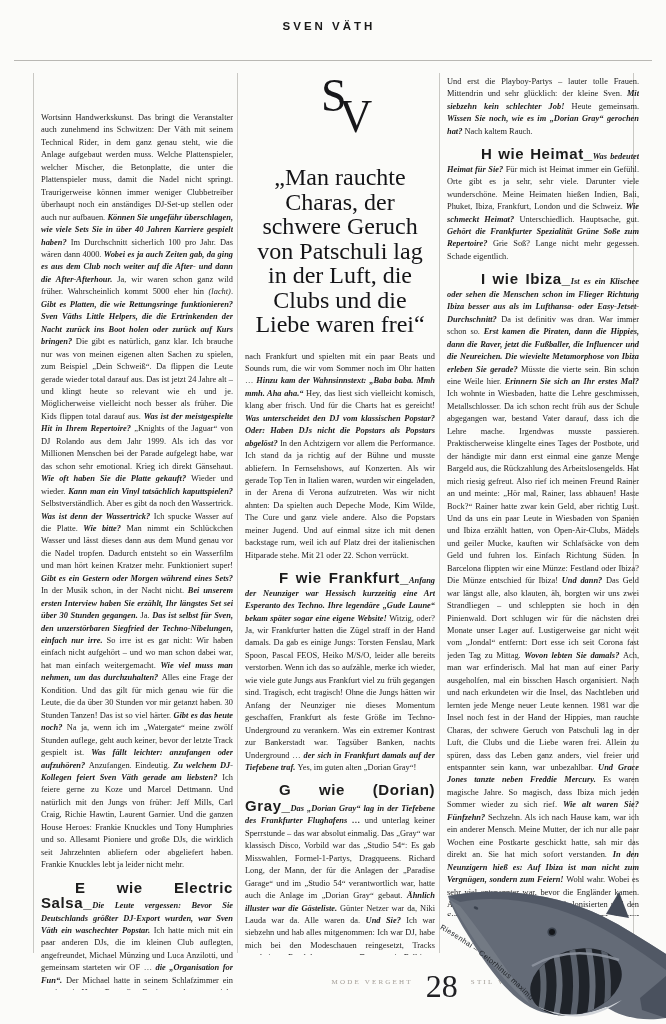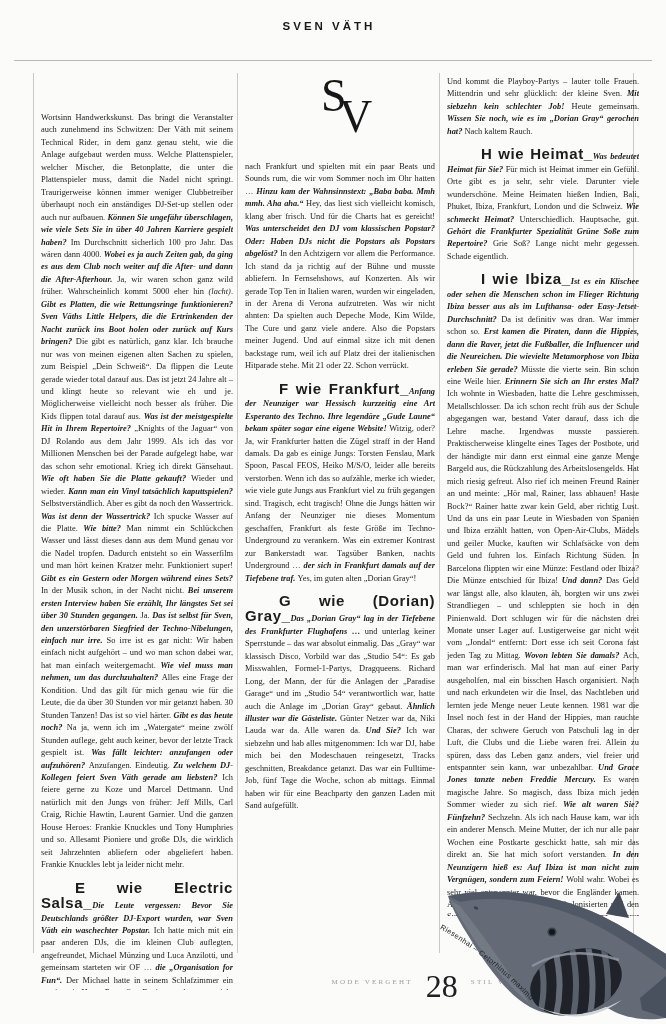--- a/index.html
+++ b/index.html
@@ -80,29 +80,30 @@
 <div class="col col-1">
     <p class="para"><span class="seg-n">Wortsinn Handwerkskunst. Das bringt die Veranstalter auch zunehmend ins Schwitzen: Der Väth mit seinem Technical Rider, in dem ganz genau steht, wie die Anlage aufgebaut werden muss. Welche Plattenspieler, welcher Mischer, die Betonplatte, die unter die Plattenspieler muss, damit die Nadel nicht springt. Traurigerweise können immer weniger Clubbetreiber überhaupt noch ein anständiges DJ-Set-up stellen oder auch nur aufbauen. </span><span class="seg-q">Können Sie ungefähr überschlagen, wie viele Sets Sie in über 40 Jahren Karriere gespielt haben? </span><span class="seg-n">Im Durchschnitt sicherlich 100 pro Jahr. Das wären dann 4000. </span><span class="seg-q">Wobei es ja auch Zeiten gab, da ging es aus dem Club noch weiter auf die After- und dann die After-Afterhour. </span><span class="seg-n">Ja, wir waren schon ganz wild früher. Wahrscheinlich kommt 5000 eher hin </span><span class="seg-i">(lacht)</span><span class="seg-n">. </span><span class="seg-q">Gibt es Platten, die wie Rettungsringe funktionieren? Sven Väths Little Helpers, die die Ertrinkenden der Nacht zurück ins Boot holen oder zurück auf Kurs bringen? </span><span class="seg-n">Die gibt es natürlich, ganz klar. Ich brauche nur was von meinen eigenen alten Sachen zu spielen, zum Beispiel „Dein Schweiß“. Da flippen die Leute gerade wieder total darauf aus. Das ist jetzt 24 Jahre alt – und klingt heute so relevant wie eh und je. Möglicherweise vielleicht noch besser als früher. Die Kids flippen total darauf aus. </span><span class="seg-q">Was ist der meistgespielte Hit in Ihrem Repertoire? </span><span class="seg-n">„Knights of the Jaguar“ von DJ Rolando aus dem Jahr 1999. Als ich das vor Millionen Menschen bei der Parade aufgelegt habe, war das schon sehr emotional. Krieg ich direkt Gänsehaut. </span><span class="seg-q">Wie oft haben Sie die Platte gekauft? </span><span class="seg-n">Wieder und wieder. </span><span class="seg-q">Kann man ein Vinyl tatsächlich kaputtspielen? </span><span class="seg-n">Selbstverständlich. Aber es gibt da noch den Wassertrick. </span><span class="seg-q">Was ist denn der Wassertrick? </span><span class="seg-n">Ich spucke Wasser auf die Platte. </span><span class="seg-q">Wie bitte? </span><span class="seg-n">Man nimmt ein Schlückchen Wasser und lässt dieses dann aus dem Mund genau vor die Nadel tropfen. Dadurch entsteht so ein Wasserfilm und man hört keinen Kratzer mehr. Funktioniert super! </span><span class="seg-q">Gibt es ein Gestern oder Morgen während eines Sets? </span><span class="seg-n">In der Musik schon, in der Nacht nicht. </span><span class="seg-q">Bei unserem ersten Interview haben Sie erzählt, Ihr längstes Set sei über 30 Stunden gegangen. </span><span class="seg-n">Ja. </span><span class="seg-q">Das ist selbst für Sven, den unzerstörbaren Siegfried der Techno-Nibelungen, einfach nur irre. </span><span class="seg-n">So irre ist es gar nicht: Wir haben einfach nicht aufgehört – und wo man schon dabei war, hat man einfach weitergemacht. </span><span class="seg-q">Wie viel muss man nehmen, um das durchzuhalten? </span><span class="seg-n">Alles eine Frage der Kondition. Und das gilt für mich genau wie für die Leute, die da über 30 Stunden vor mir getanzt haben. 30 Stunden Tanzen! Das ist so viel härter. </span><span class="seg-q">Gibt es das heute noch? </span><span class="seg-n">Na ja, wenn ich im „Watergate“ meine zwölf Stunden auflege, geht auch keiner, bevor der letzte Track gespielt ist. </span><span class="seg-q">Was fällt leichter: anzufangen oder aufzuhören? </span><span class="seg-n">Anzufangen. Eindeutig. </span><span class="seg-q">Zu welchem DJ-Kollegen feiert Sven Väth gerade am liebsten? </span><span class="seg-n">Ich feiere gerne zu Koze und Marcel Dettmann. Und natürlich mit den Jungs von früher: Jeff Mills, Carl Craig, Richie Hawtin, Laurent Garnier. Und die ganzen House Heroes: Frankie Knuckles und Tony Humphries und so. Allesamt Pioniere und große DJs, die wirklich seit Jahrzehnten abliefern oder abgeliefert haben. Frankie Knuckles lebt ja leider nicht mehr.</span></p>
     <p class="para indent"><span class="seg-h">E wie Electric Salsa_</span><span class="seg-q">Die Leute vergessen: Bevor Sie Deutschlands größter DJ-Export wurden, war Sven Väth ein waschechter Popstar. </span><span class="seg-n">Ich hatte mich mit ein paar anderen DJs, die im kleinen Club auflegten, angefreundet, Michael Münzing und Luca Anzilotti, und gemeinsam starteten wir OF … </span><span class="seg-q">die „Organisation for Fun“. </span><span class="seg-n">Der Michael hatte in seinem Schlafzimmer ein wenig mit Home-Recording-Equipment herumgespielt, das muss so 1982/83 gewesen sein, und nach einem gemeinsamen Urlaub auf Ibiza war klar: Nächsten Sommer läuft hier unsere Nummer. Das war die große Zeit von Alfredo, Pippi und Cesar, man ging ins „KU“, ins „Pacha“ und „Amnesia“, dort wurde der angesagte Sound gespielt, „Vamos a la Playa“ und so, also eher Italo Disco. Damals war die Insel nämlich noch nicht in englischer Hand. Und so kamen wir zurück</span></p>
   </div>
 
 <div class="col col-2">
   <div class="monogram">
     <span class="mg-s">S</span>
     <span class="mg-v">V</span>
   </div>
+  <div class="pull-quote">„Man rauchte Charas, der schwere Geruch von Patschuli lag in der Luft, die Clubs und die Liebe waren frei“</div>
   <div>
       <p class="para"><span class="seg-n">nach Frankfurt und spielten mit ein paar Beats und Sounds rum, die wir vom Sommer noch im Ohr hatten … </span><span class="seg-q">Hinzu kam der Wahnsinnstext: „Baba baba. Mmh mmh. Aha aha.“ </span><span class="seg-n">Hey, das liest sich vielleicht komisch, klang aber frisch. Und für die Charts hat es gereicht! </span><span class="seg-q">Was unterscheidet den DJ vom klassischen Popstar? Oder: Haben DJs nicht die Popstars als Popstars abgelöst? </span><span class="seg-n">In den Achtzigern vor allem die Performance. Ich stand da ja richtig auf der Bühne und musste abliefern. In Fernsehshows, auf Konzerten. Als wir gerade Top Ten in Italien waren, wurden wir eingeladen, in der Arena di Verona aufzutreten. Was wir nicht ahnten: Da spielten auch Depeche Mode, Kim Wilde, The Cure und ganz viele andere. Also die Popstars meiner Jugend. Und auf einmal sitze ich mit denen backstage rum, weil ich auf Platz drei der italienischen Hitparade stehe. Mit 21 oder 22. Schon verrückt.</span></p>
       <p class="para indent"><span class="seg-h">F wie Frankfurt_</span><span class="seg-q">Anfang der Neunziger war Hessisch kurzzeitig eine Art Esperanto des Techno. Ihre legendäre „Gude Laune“ bekam später sogar eine eigene Website! </span><span class="seg-n">Witzig, oder? Ja, wir Frankfurter hatten die Zügel straff in der Hand damals. Da gab es einige Jungs: Torsten Fenslau, Mark Spoon, Pascal FEOS, Heiko M/S/O, leider alle bereits verstorben. Wenn ich das so aufzähle, merke ich wieder, wie viele gute Jungs aus Frankfurt viel zu früh gegangen sind. Tragisch, echt tragisch! Ohne die Jungs hätten wir Anfang der Neunziger nie dieses Momentum geschaffen, Frankfurt als feste Größe im Techno-Underground zu verankern. Was ein extremer Kontrast zur Bankerstadt war. Tagsüber Banken, nachts Underground … </span><span class="seg-q">der sich in Frankfurt damals auf der Tiefebene traf. </span><span class="seg-n">Yes, im guten alten „Dorian Gray“!</span></p>
       <p class="para indent"><span class="seg-h">G wie (Dorian) Gray_</span><span class="seg-q">Das „Dorian Gray“ lag in der Tiefebene des Frankfurter Flughafens … </span><span class="seg-n">und unterlag keiner Sperrstunde – das war absolut einmalig. Das „Gray“ war klassisch Disco, Vorbild war das „Studio 54“: Es gab Misswahlen, Formel-1-Partys, Dragqueens. Richard Long, der Mann, der für die Anlagen der „Paradise Garage“ und im „Studio 54“ verantwortlich war, hatte auch die Anlage im „Dorian Gray“ gebaut. </span><span class="seg-q">Ähnlich illuster war die Gästeliste. </span><span class="seg-n">Günter Netzer war da, Niki Lauda war da. Alle waren da. </span><span class="seg-q">Und Sie? </span><span class="seg-n">Ich war siebzehn und hab alles mitgenommen: Ich war DJ, habe mich bei den Modeschauen reingesetzt, Tracks geschnitten, Breakdance getanzt. Das war ein Fulltime-Job, fünf Tage die Woche, schon ab mittags. Einmal haben wir für eine Beachparty den ganzen Laden mit Sand aufgefüllt. </span></p>
     </div>
 </div>
 
 <div class="col col-3">
-    <p class="para"><span class="seg-n">Und kommt die Playboy-Partys – lauter tolle Frauen. Mittendrin und sehr glücklich: der kleine Sven. </span><span class="seg-q">Mit siebzehn kein schlechter Job! </span><span class="seg-n">Heute gemeinsam. </span><span class="seg-q">Wissen Sie noch, wie es im „Dorian Gray“ gerochen hat? </span><span class="seg-n">Nach kaltem Rauch.</span></p>
+    <p class="para"><span class="seg-n">Und erst die Playboy-Partys – lauter tolle Frauen. Mittendrin und sehr glücklich: der kleine Sven. </span><span class="seg-q">Mit siebzehn kein schlechter Job! </span><span class="seg-n">Heute gemeinsam. </span><span class="seg-q">Wissen Sie noch, wie es im „Dorian Gray“ gerochen hat? </span><span class="seg-n">Nach kaltem Rauch.</span></p>
     <p class="para indent"><span class="seg-h">H wie Heimat_</span><span class="seg-q">Was bedeutet Heimat für Sie? </span><span class="seg-n">Für mich ist Heimat immer ein Gefühl. Orte gibt es ja sehr, sehr viele. Darunter viele wunderschöne. Meine Heimaten hießen Indien, Bali, Phuket, Ibiza, Frankfurt, London und die Schweiz. </span><span class="seg-q">Wie schmeckt Heimat? </span><span class="seg-n">Unterschiedlich. Hauptsache, gut. </span><span class="seg-q">Gehört die Frankfurter Spezialität Grüne Soße zum Repertoire? </span><span class="seg-n">Grie Soß? Lange nicht mehr gegessen. Schade eigentlich.</span></p>
     <p class="para indent"><span class="seg-h">I wie Ibiza_</span><span class="seg-q">Ist es ein Klischee oder sehen die Menschen schon im Flieger Richtung Ibiza besser aus als im Lufthansa- oder Easy-Jetset-Durchschnitt? </span><span class="seg-n">Da ist definitiv was dran. War immer schon so. </span><span class="seg-q">Erst kamen die Piraten, dann die Hippies, dann die Raver, jetzt die Fußballer, die Influencer und die Neureichen. Die wievielte Metamorphose von Ibiza erleben Sie gerade? </span><span class="seg-n">Müsste die vierte sein. Bin schon eine Weile hier. </span><span class="seg-q">Erinnern Sie sich an Ihr erstes Mal? </span><span class="seg-n">Ich wohnte in Wiesbaden, hatte die Lehre geschmissen, Metallschlosser. Da ich schon recht früh aus der Schule abgegangen war, bestand Vater darauf, dass ich die Lehre mache. Irgendwas musste passieren. Praktischerweise klingelte eines Tages der Postbote, und der händigte mir dann erst einmal eine ganze Menge Bargeld aus, die Rückzahlung des Arbeitslosengelds. Hat mich riesig gefreut. Also rief ich meinen Freund Rainer an und meinte: „Hör mal, Rainer, lass abhauen! Haste Bock?“ Rainer hatte zwar kein Geld, aber richtig Lust. Und da uns ein paar Leute in Wiesbaden von Spanien und Ibiza erzählt hatten, von Open-Air-Clubs, Mädels und geiler Mucke, kauften wir Schlafsäcke von dem Geld und fuhren los. Einfach Richtung Süden. In Barcelona flippten wir eine Münze: Festland oder Ibiza? Die Münze entschied für Ibiza! </span><span class="seg-q">Und dann? </span><span class="seg-n">Das Geld war längst alle, also klauten, äh, borgten wir uns zwei Strandliegen – und schleppten sie hoch in den Pinienwald. Dort schlugen wir für die nächsten drei Monate unser Lager auf. Lustigerweise gar nicht weit vom „Jondal“ entfernt: Dort esse ich seit Corona fast jeden Tag zu Mittag. </span><span class="seg-q">Wovon lebten Sie damals? </span><span class="seg-n">Ach, man war erfinderisch. Mal hat man auf einer Party ausgeholfen, mal ein bisschen Hasch organisiert. Nach und nach erkundeten wir die Insel, das Nachtleben und lernten jede Menge neuer Leute kennen. 1981 war die Insel noch fest in der Hand der Hippies, man rauchte Charas, der schwere Geruch von Patschuli lag in der Luft, die Clubs und die Liebe waren frei. Allein zu spüren, dass das Leben ganz anders, viel freier und entspannter sein kann, war unbezahlbar. </span><span class="seg-q">Und Grace Jones tanzte neben Freddie Mercury. </span><span class="seg-n">Es waren magische Jahre. So magisch, dass Ibiza mich jeden Sommer wieder zu sich rief. </span><span class="seg-q">Wie alt waren Sie? Fünfzehn? </span><span class="seg-n">Sechzehn. Als ich nach Hause kam, war ich ein anderer Mensch. Meine Mutter, der ich nur alle paar Wochen eine Postkarte geschickt hatte, sah mir das direkt an. Sie hat mich sofort verstanden. </span><span class="seg-q">In den Neunzigern hieß es: Auf Ibiza ist man nicht zum Vergnügen, sondern zum Feiern! </span><span class="seg-n">Wohl wahr. Wobei es sehr viel entspannter war, bevor die Engländer kamen. Als die Briten 1987/88 die Insel kolonisierten und den Summer of Love ausriefen, kam ein ganz anderer Schwung rein: Erst kamen die Brands, „Ministry of Sound“, „Cream“ und so. Dann kamen die Massen. Mir gefiel das gar nicht, weshalb ich zu der Zeit nur noch die Openings und Closings spielte. Die übrige Zeit ging ich auf Tour und lebte</span></p>
   </div>
 
 <svg class="shark" viewBox="0 0 240 138" xmlns="http://www.w3.org/2000/svg">
   <defs>
     <clipPath id="mouthClip">
       <ellipse cx="150" cy="96" rx="47" ry="32" transform="rotate(-18 150 96)"></ellipse>
     </clipPath>
   </defs>

